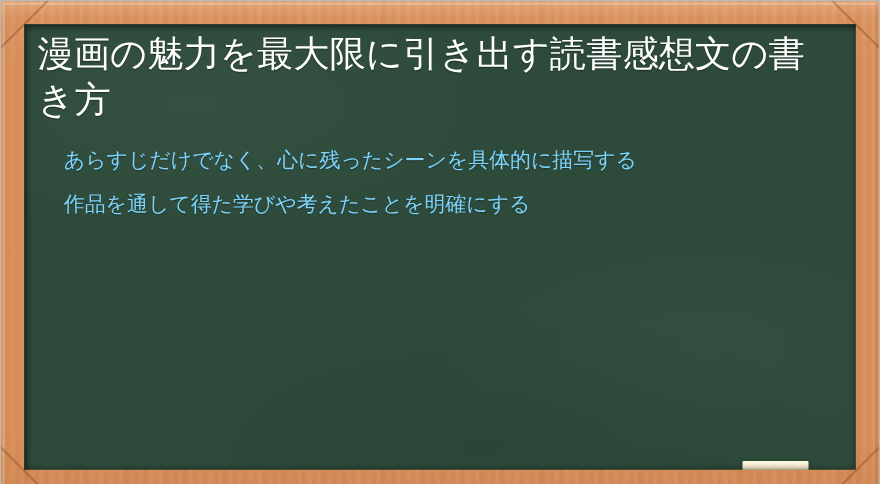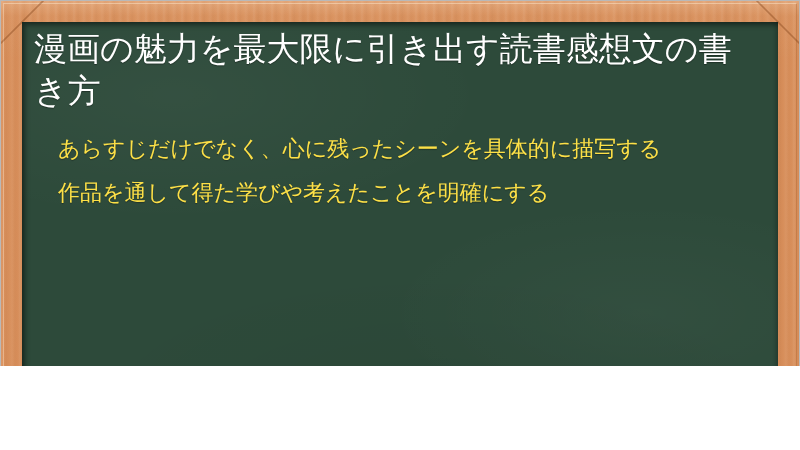--- a/index.html
+++ b/index.html
@@ -5,21 +5,21 @@
 <style>
   html, body {
     margin: 0;
     padding: 0;
     background: #ffffff;
   }
 
   #stage {
     position: relative;
     width: 800px;
-    height: 366px;
+    height: 440px;
     overflow: hidden;
     font-family: "DejaVu Sans", "Liberation Sans", sans-serif;
     background: #b8b8b8;
   }
 
   
   .frame {
     position: absolute;
     left: 0; top: 0;
     width: 800px;
@@ -144,22 +144,22 @@
     text-shadow: 0 1px 1px rgba(0,0,0,0.35);
   }
 
   .bullets {
     list-style: none;
     margin: 22px 0 0 0;
     padding: 0 0 0 24px;
   }
 
   .bullet {
-    color: #fde047;
-    font-size: 22px;
+    color: #7dd3fc;
+    font-size: 19px;
     line-height: 1.36;
     margin: 0 0 14px 0;
     padding: 0;
     font-weight: 400;
     text-shadow: 0 1px 1px rgba(0,0,0,0.30);
     text-indent: 0;
     font-family: Liberation Serif, serif;
   }
   .bullet:last-child { margin-bottom: 0; }
 

